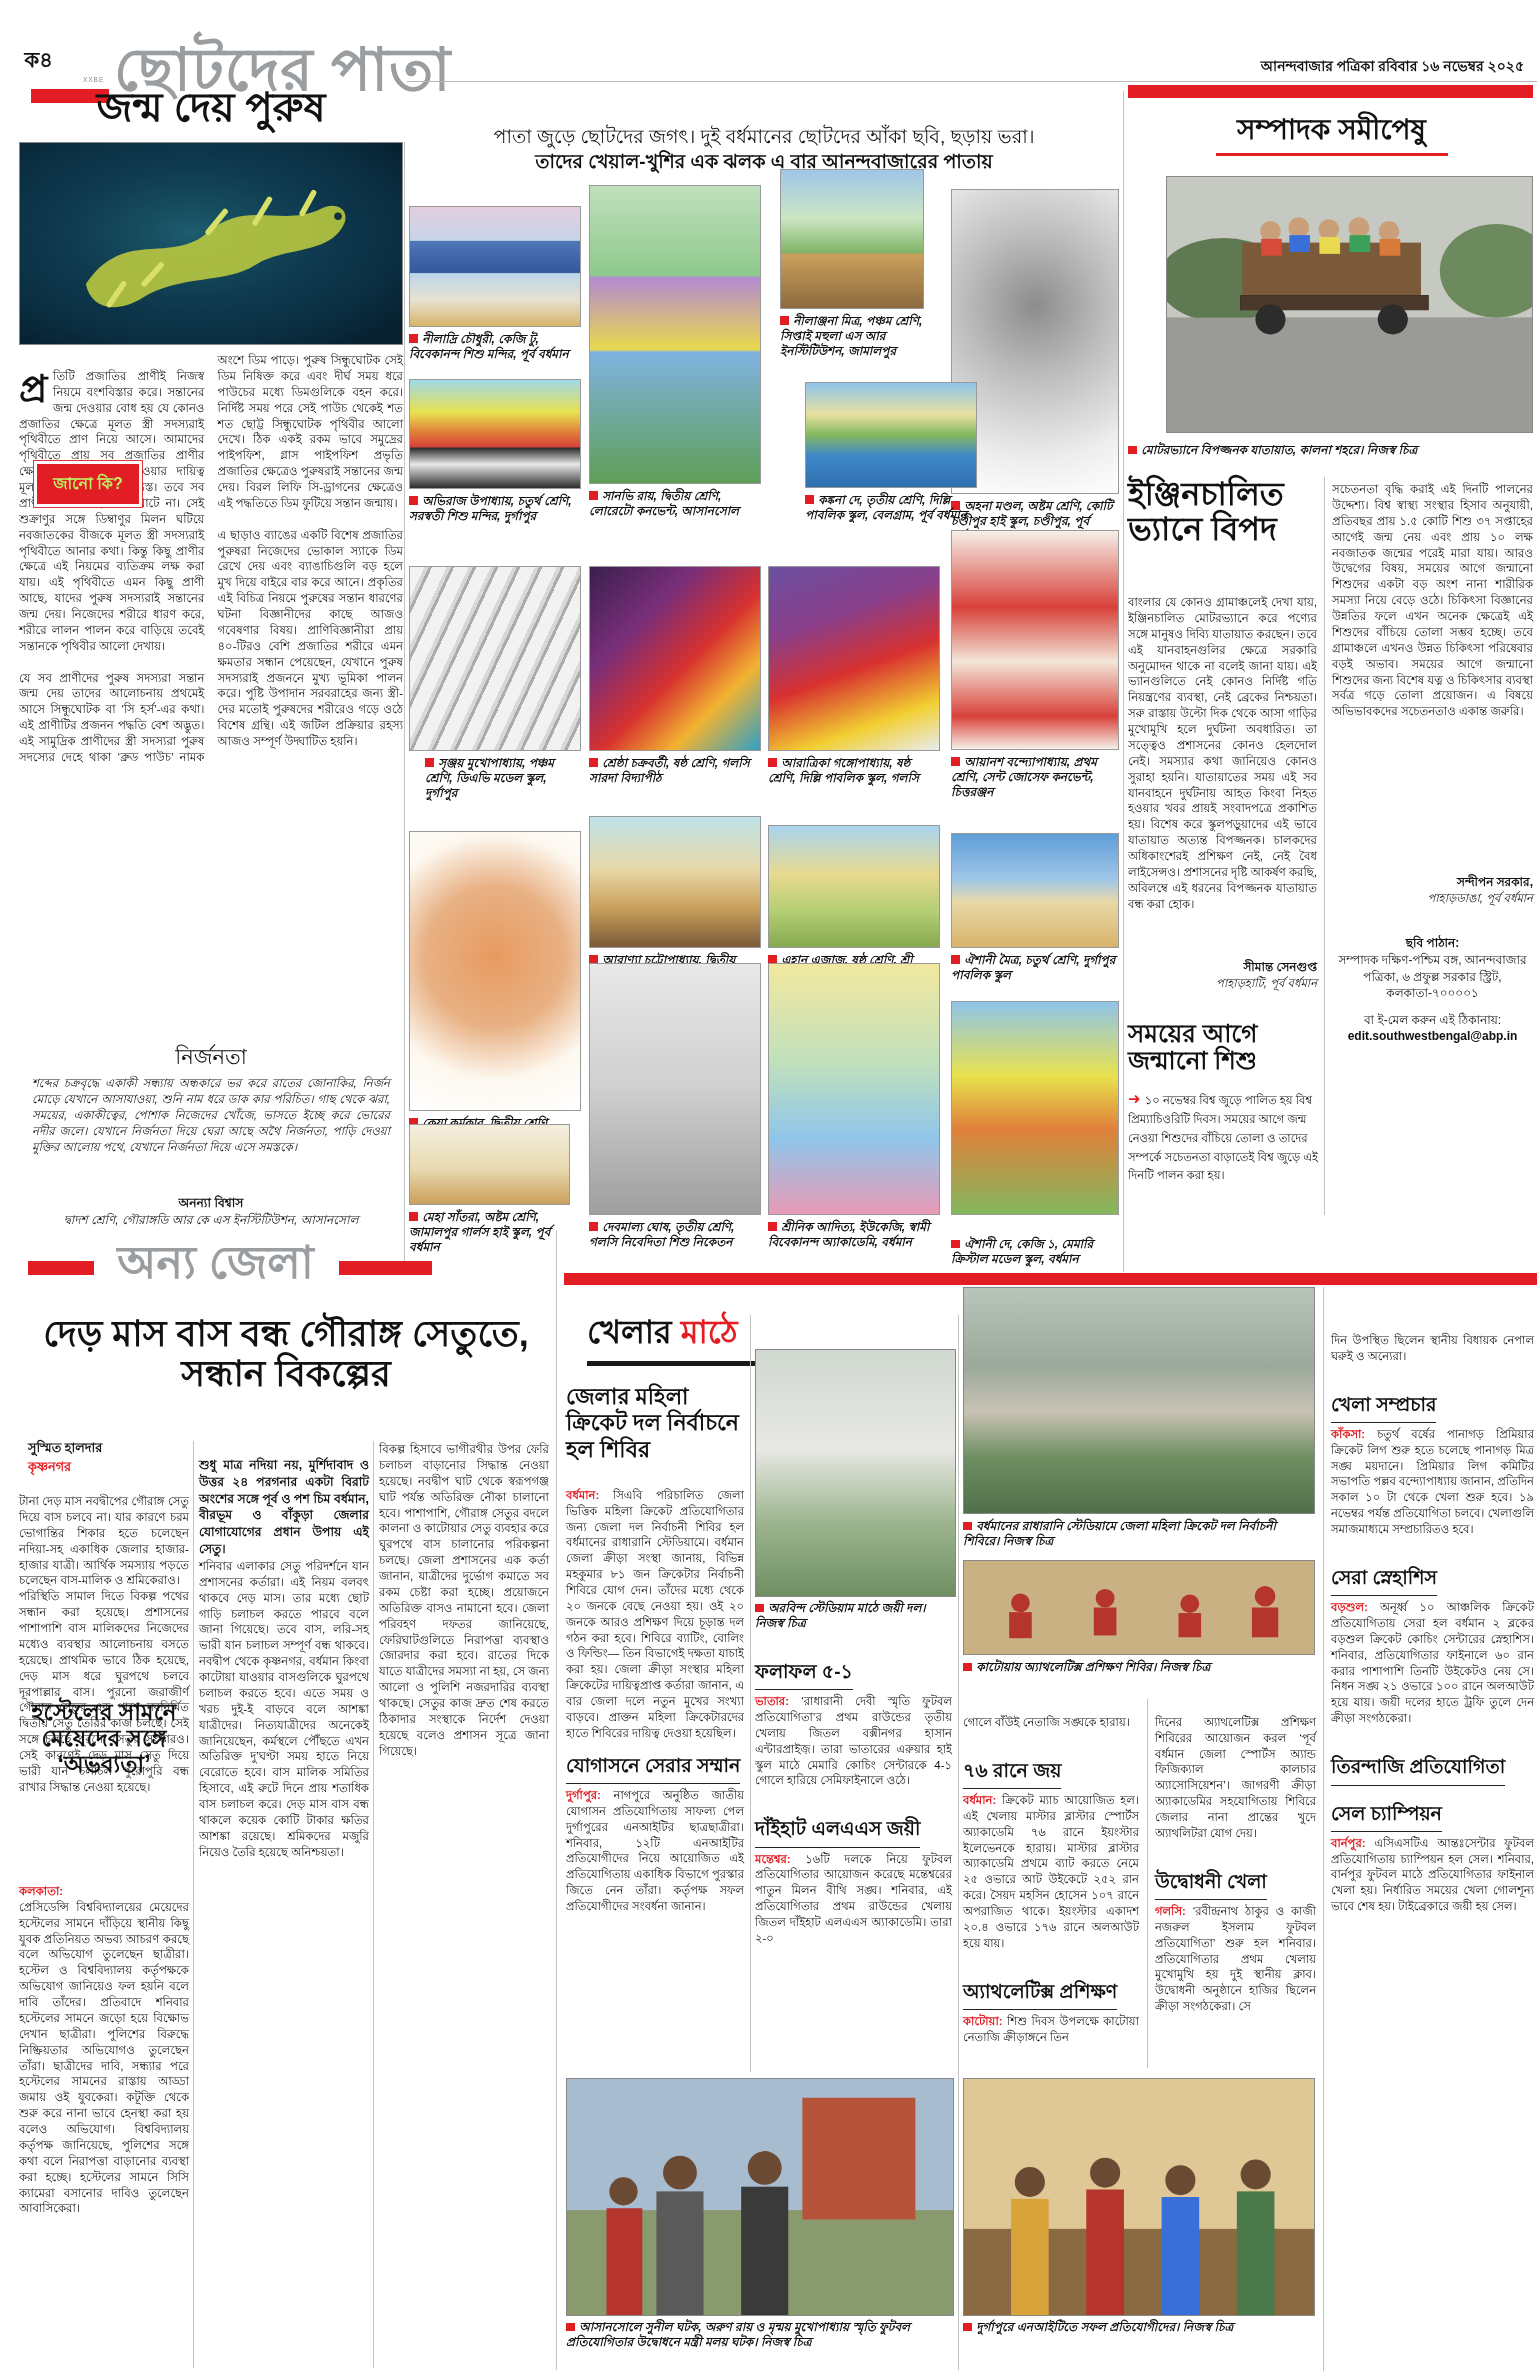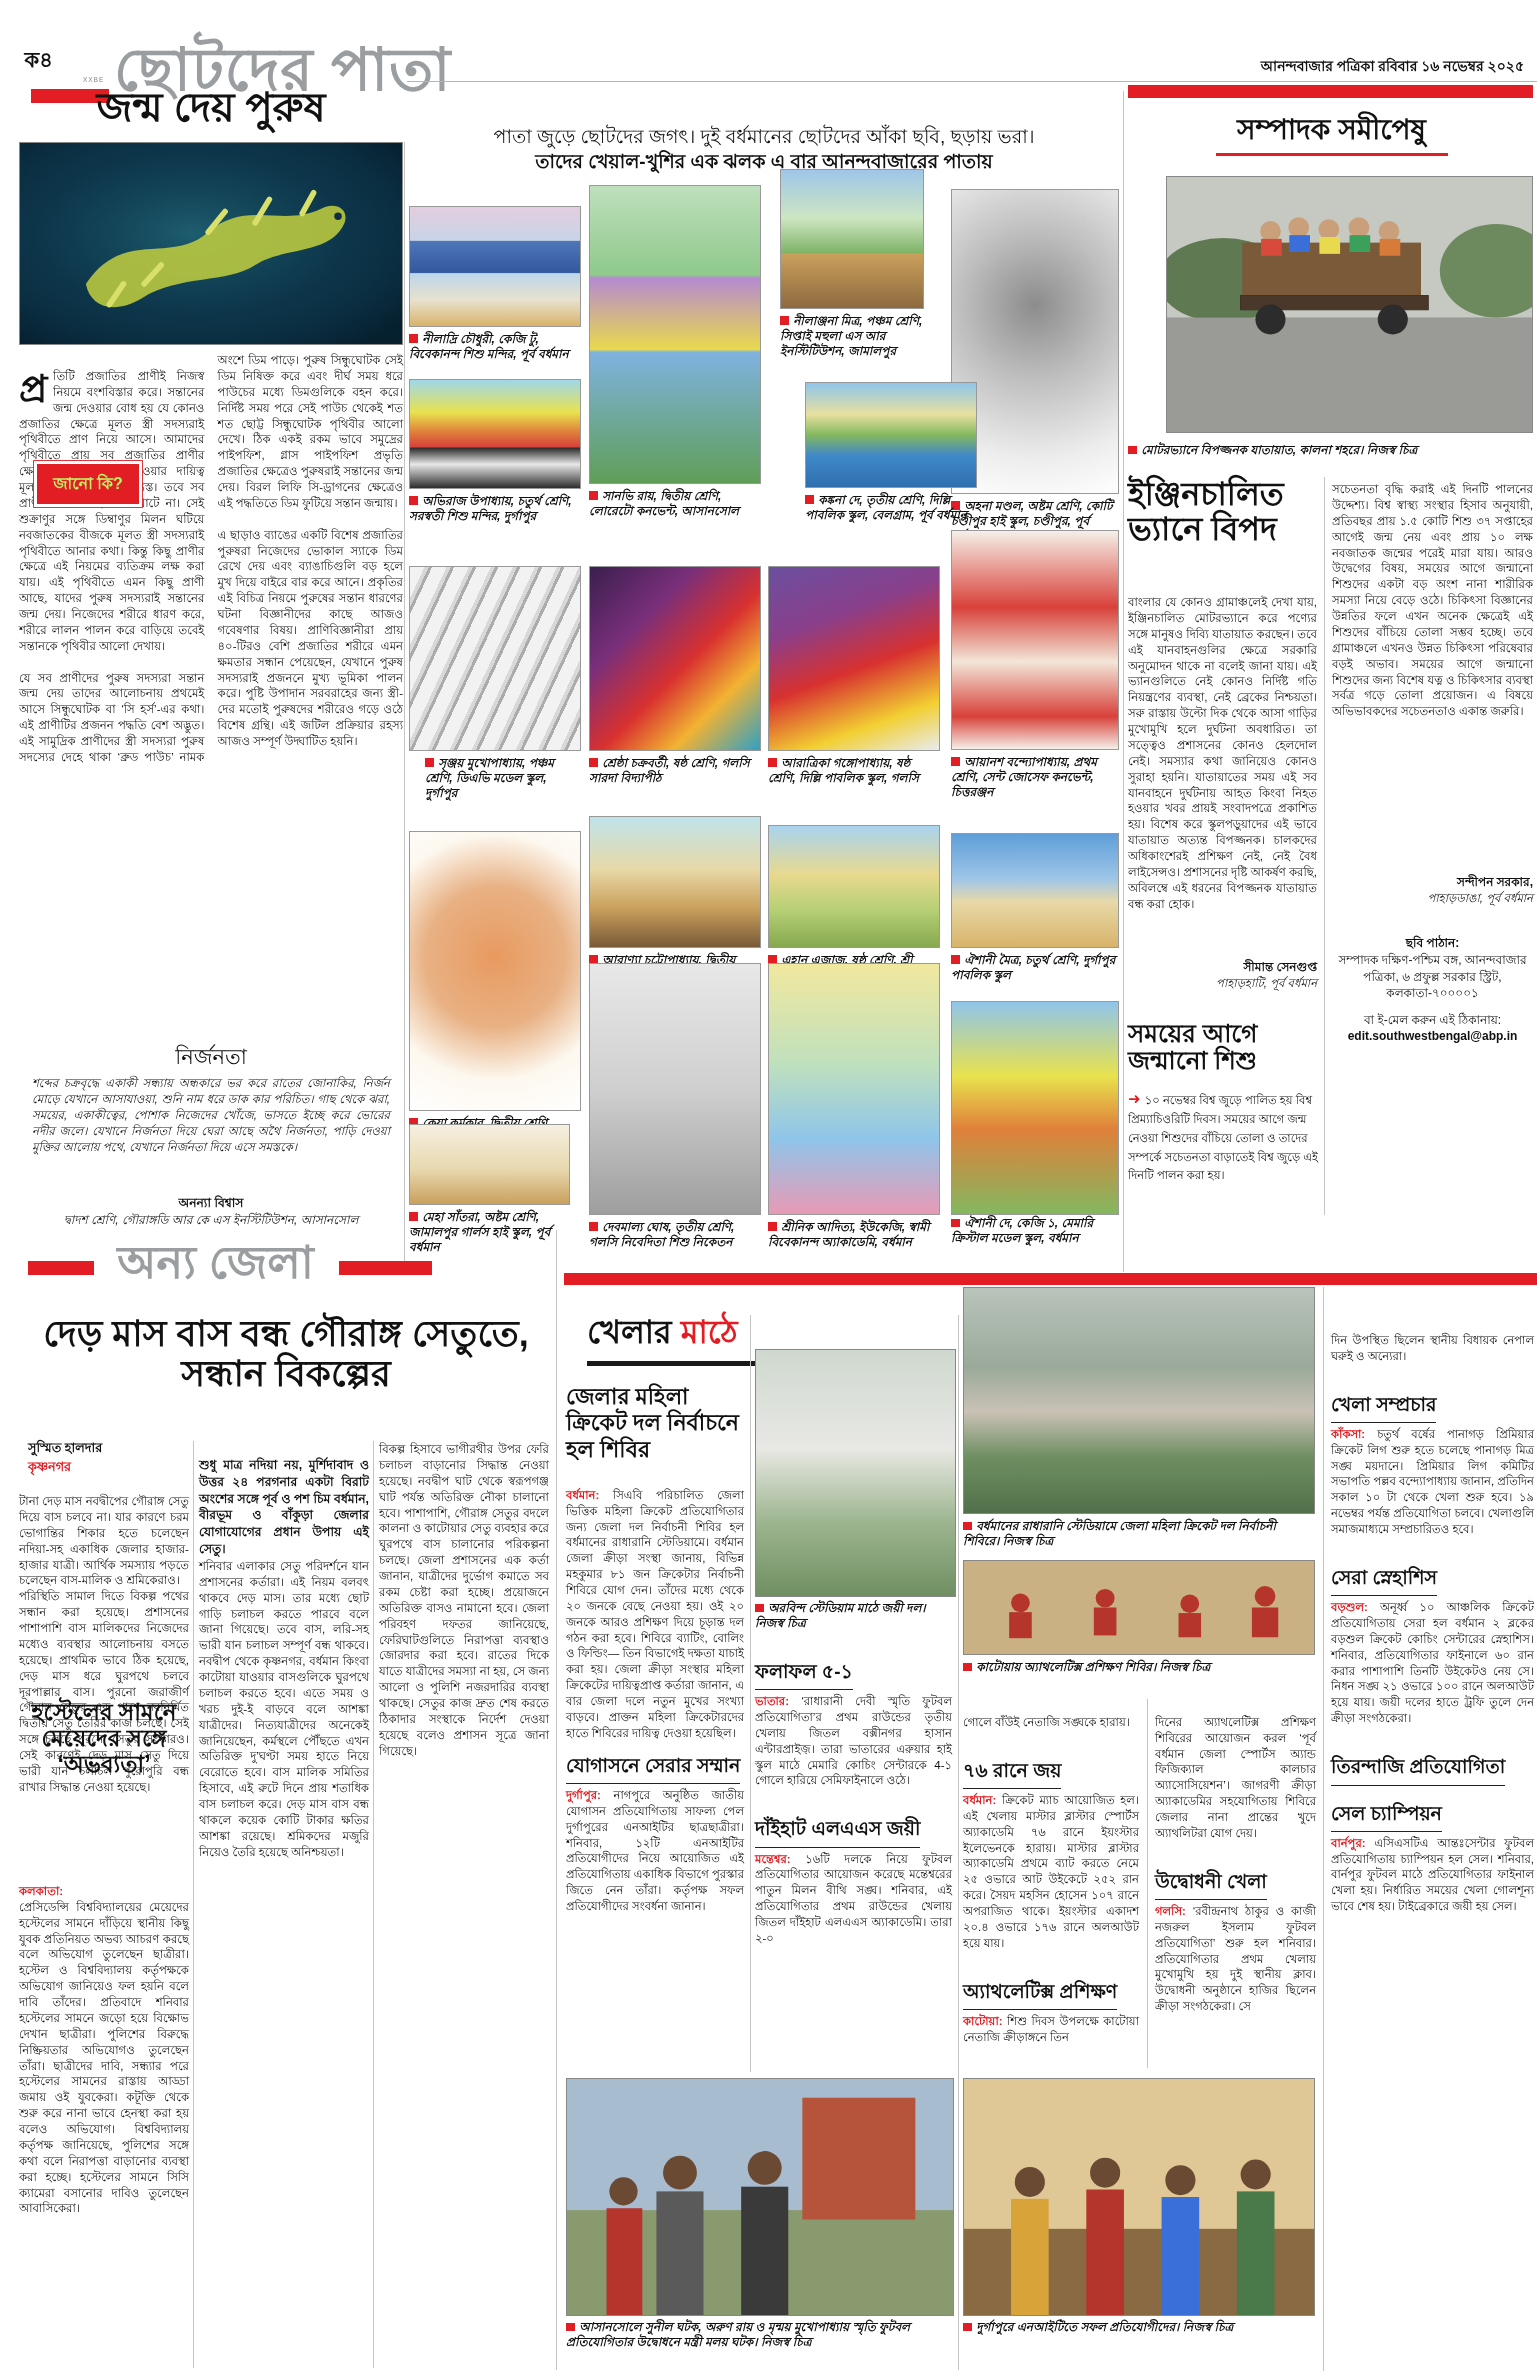--- a/index.html
+++ b/index.html
@@ -174,21 +174,21 @@
   <div class="abs" style="left:589px;top:963px;width:172px;">
     <div class="art a-flower" style="height:252px;"></div>
     <div class="cap" style="margin-top:4.7px;"><span class="sq"></span><span>দেবমাল্য ঘোষ, তৃতীয় শ্রেণি, গলসি নিবেদিতা শিশু নিকেতন</span></div>
   </div>
   <div class="abs" style="left:768px;top:963px;width:172px;">
     <div class="art a-childday" style="height:252px;"></div>
     <div class="cap" style="margin-top:4.7px;"><span class="sq"></span><span>শ্রীনিক আদিত্য, ইউকেজি, স্বামী বিবেকানন্দ অ্যাকাডেমি, বর্ধমান</span></div>
   </div>
   <div class="abs" style="left:951px;top:1001px;width:168px;">
     <div class="art a-town" style="height:214px;"></div>
-    <div class="cap" style="margin-top:1px;"><span class="sq"></span><span>ঐশানী দে, কেজি ১, মেমারি ক্রিস্টাল মডেল স্কুল, বর্ধমান</span></div>
+    <div class="cap" style="margin-top:22px;"><span class="sq"></span><span>ঐশানী দে, কেজি ১, মেমারি ক্রিস্টাল মডেল স্কুল, বর্ধমান</span></div>
   </div>
 
   <div class="redbar" style="left:1128px;top:85px;width:405px;height:13.2px;"></div>
   <div class="abs sec-head" style="left:1128px;top:115px;width:407px;text-align:center;font-size:28px;">সম্পাদক সমীপেষু</div>
   <div class="abs underline-red" style="left:1216px;top:153px;width:232px;"></div>
   <div class="abs photo p-vans" style="left:1166px;top:176px;width:367px;height:257px;">
     <svg width="100%" height="100%" viewBox="0 0 388 272" preserveAspectRatio="none">
       <rect width="388" height="150" fill="#c6c8c2"></rect>
       <ellipse cx="60" cy="110" rx="70" ry="45" fill="#5f7a52"></ellipse>
       <ellipse cx="350" cy="100" rx="60" ry="50" fill="#6d8a5e"></ellipse>

